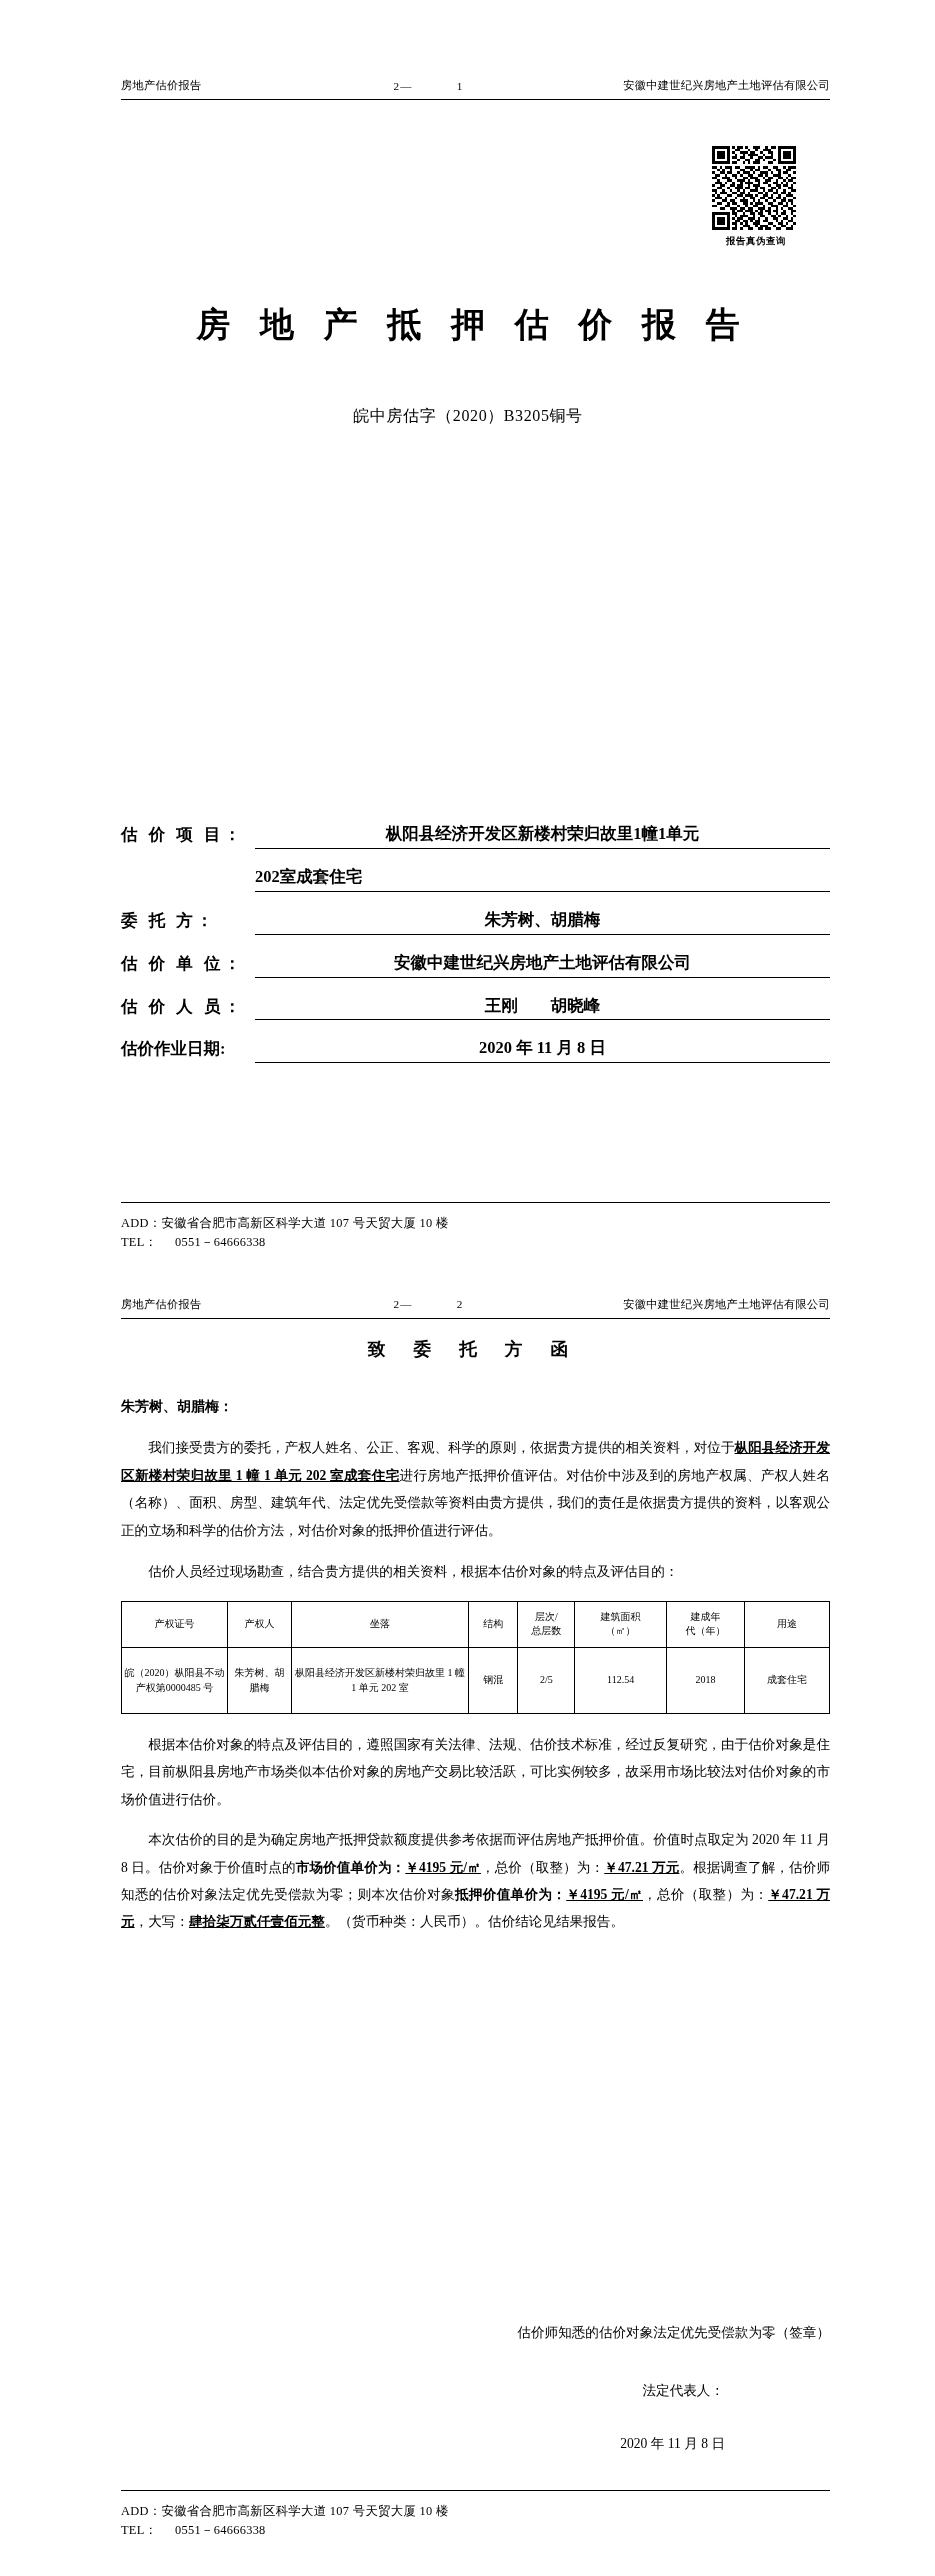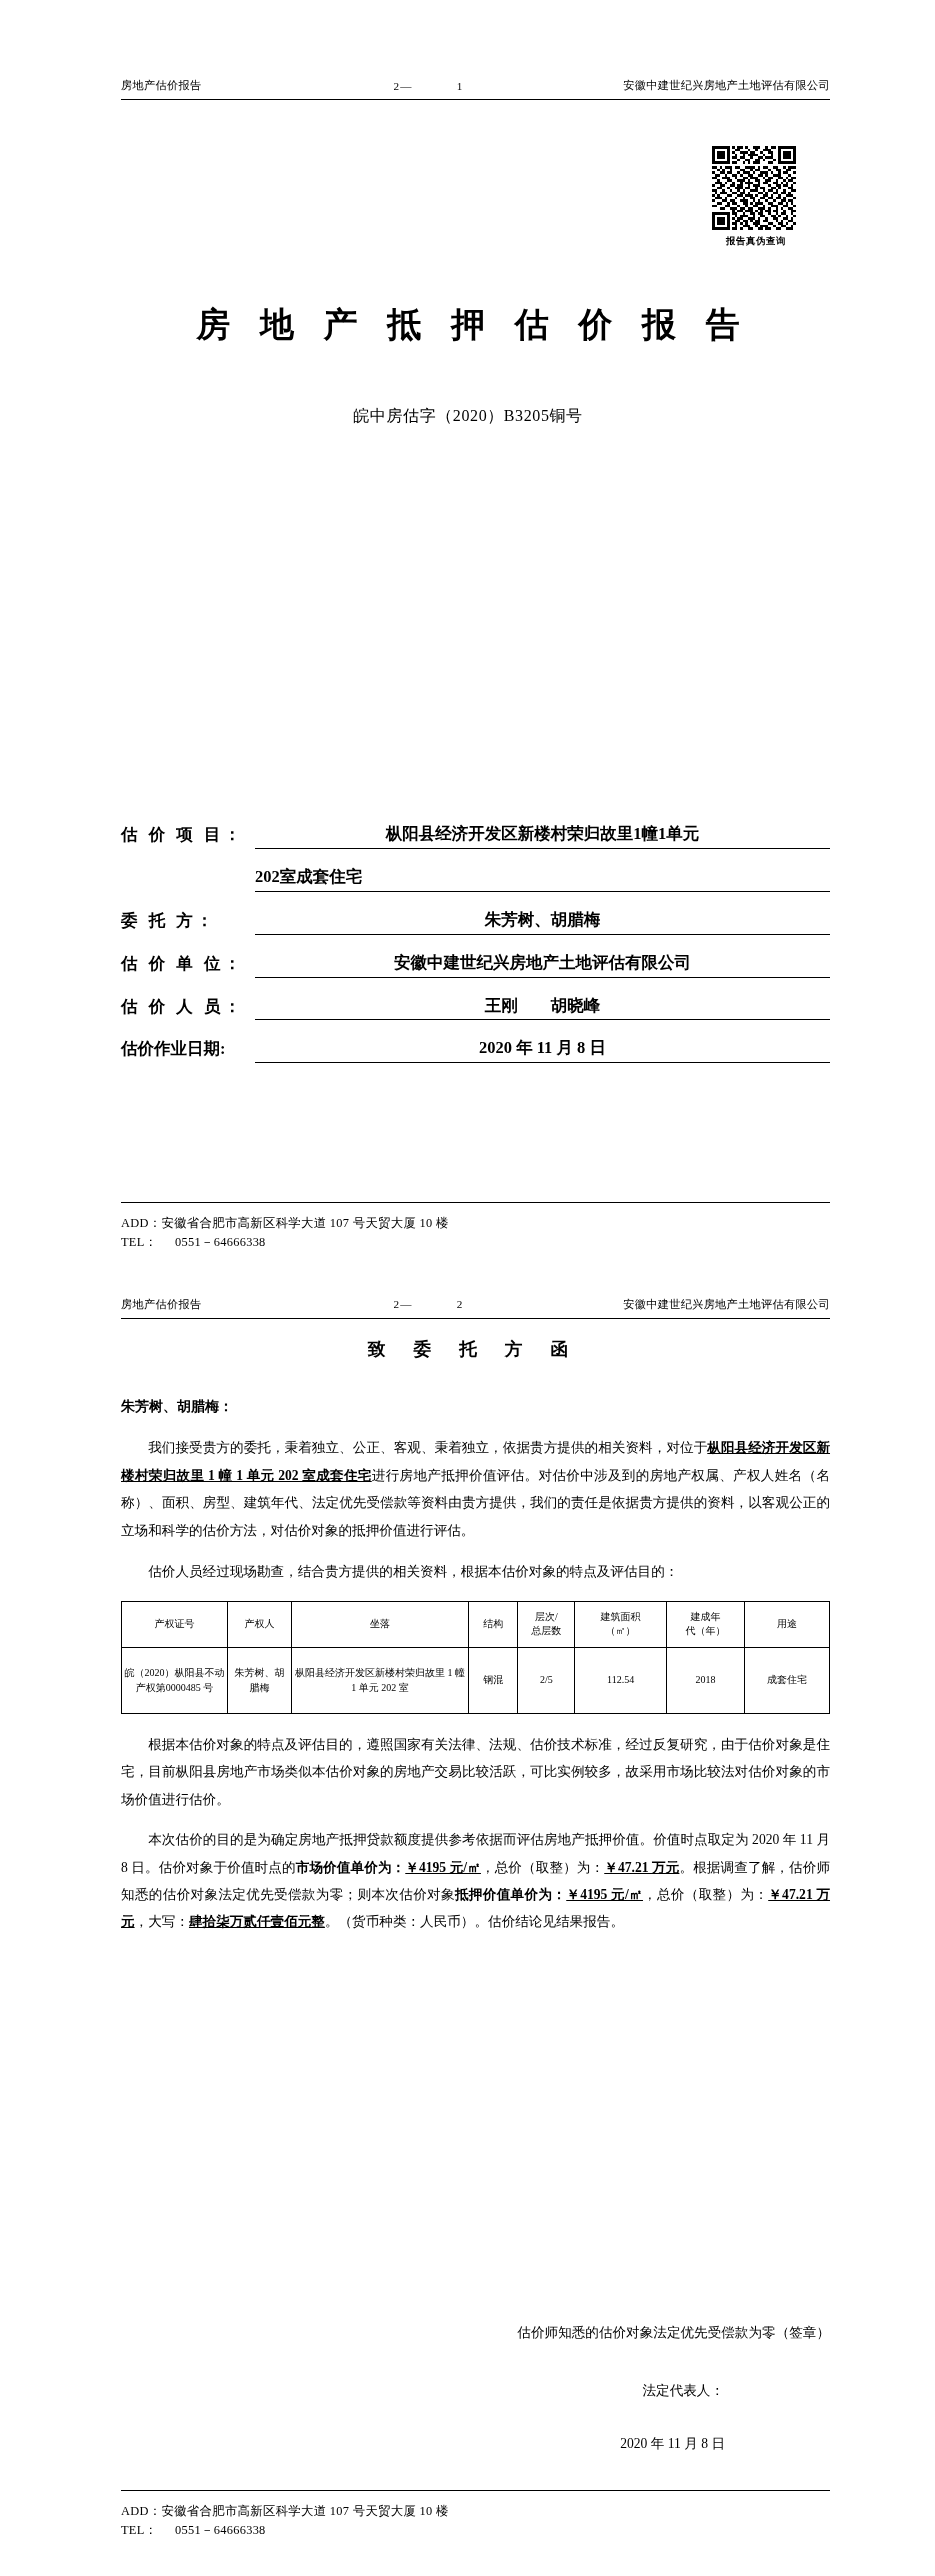--- a/index.html
+++ b/index.html
@@ -563,21 +563,21 @@
     <span class="rh-right">安徽中建世纪兴房地产土地评估有限公司</span>
   </div>
   <div class="run-rule" style="top:26px;"></div>
 
   <div class="sec-title" style="top:45px;">致 委 托 方 函</div>
 
   <div class="body-block" style="top:101px;">
 
     <p class="para salute" style="text-indent:0;">朱芳树、胡腊梅：</p>
 
-    <p class="para" style="margin-top:13px;"><span>我们接受贵方的委托，秉着独立、公正、客观、秉着独立，依据贵方提供的相关资料，对位于</span><span class="ub">枞阳县经济开发区新楼村荣归故里 1 幢 1 单元 202 室成套住宅</span><span>进行房地产抵押价值评估。对估价中涉及到的房地产权属、产权人姓名（名称）、面积、房型、建筑年代、法定优先受偿款等资料由贵方提供，我们的责任是依据贵方提供的资料，以客观公正的立场和科学的估价方法，对估价对象的抵押价值进行评估。</span></p>
+    <p class="para" style="margin-top:13px;"><span>我们接受贵方的委托，产权人姓名、公正、客观、科学的原则，依据贵方提供的相关资料，对位于</span><span class="ub">枞阳县经济开发区新楼村荣归故里 1 幢 1 单元 202 室成套住宅</span><span>进行房地产抵押价值评估。对估价中涉及到的房地产权属、产权人姓名（名称）、面积、房型、建筑年代、法定优先受偿款等资料由贵方提供，我们的责任是依据贵方提供的资料，以客观公正的立场和科学的估价方法，对估价对象的抵押价值进行评估。</span></p>
 
     <p class="para" style="margin-top:14px;">估价人员经过现场勘查，结合贵方提供的相关资料，根据本估价对象的特点及评估目的：</p>
 
     <table class="prop" style="margin-top:15.3px;">
       <colgroup>
         <col class="col-a">
           <col class="col-b">
           <col class="col-c">
           <col class="col-d">
         <col class="col-e">

